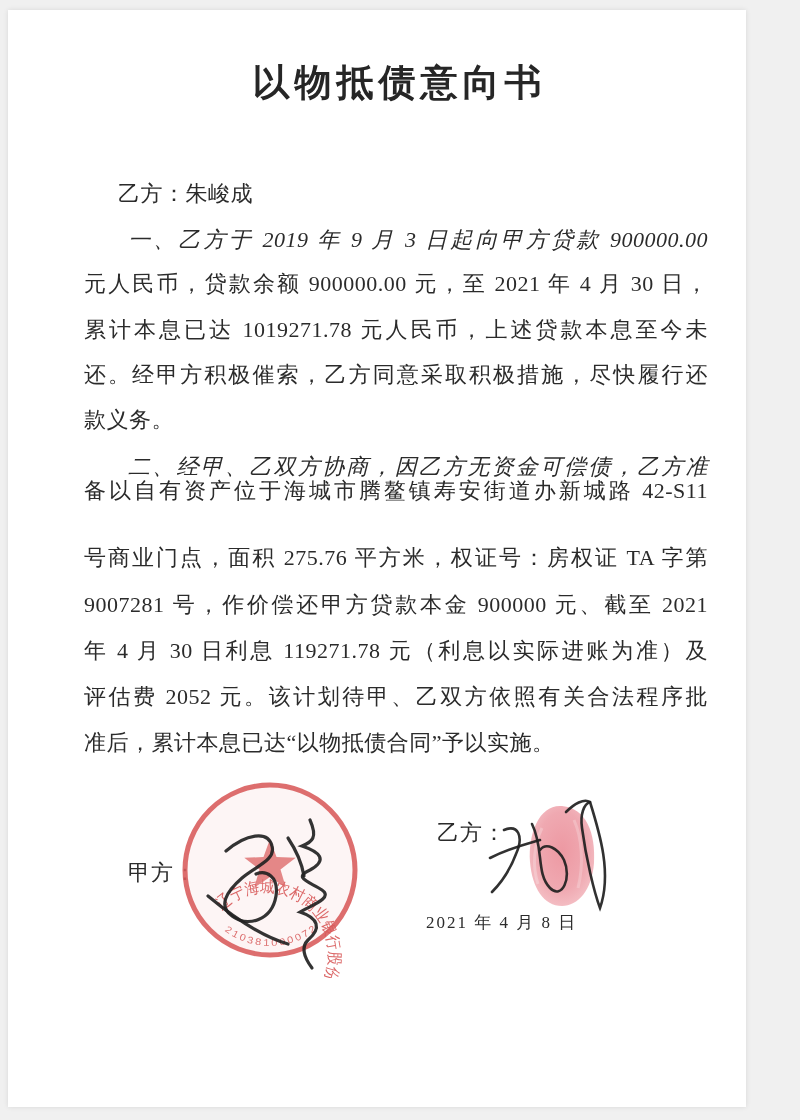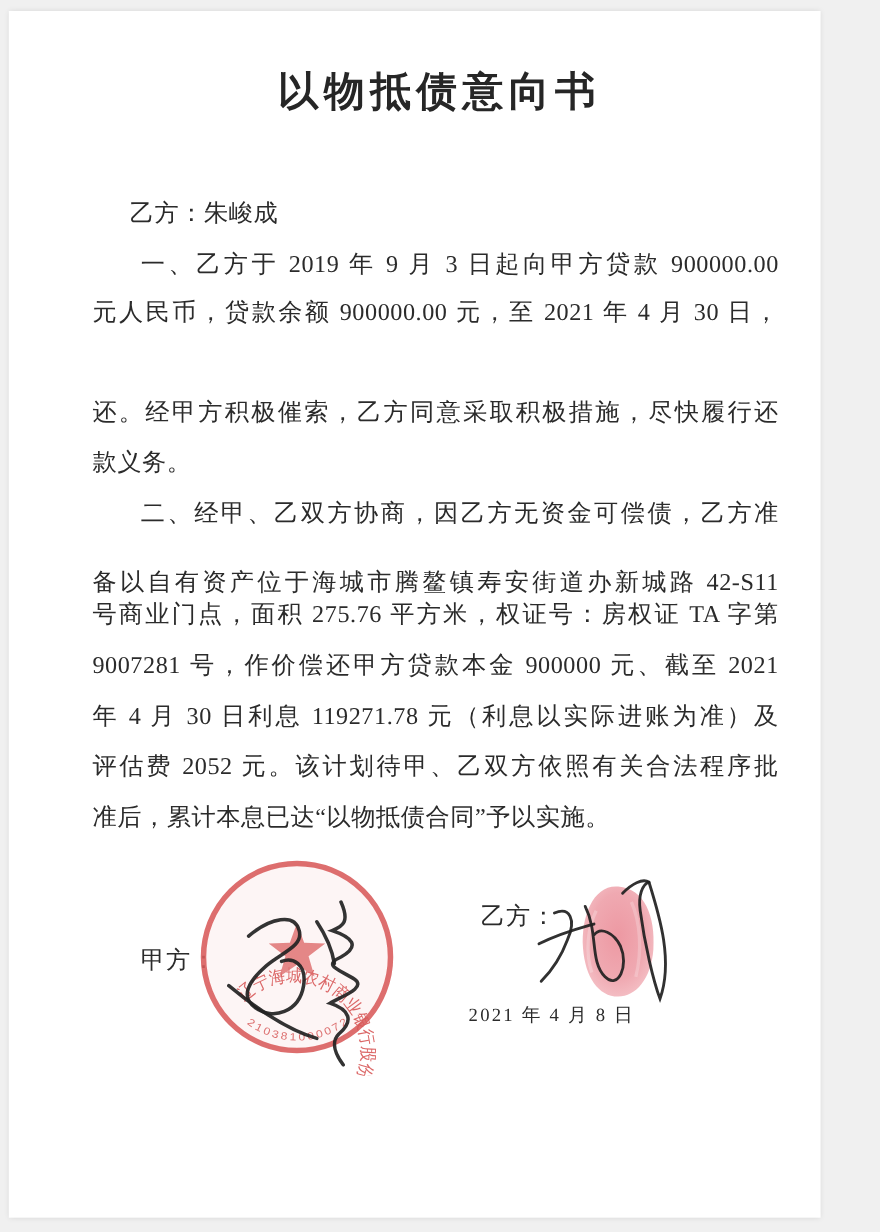--- a/index.html
+++ b/index.html
@@ -16,21 +16,21 @@
   .doc-title{
     position:absolute;left:0;top:48px;width:783px;height:56px;
     text-align:center;font-family:"Liberation Sans","DejaVu Sans",sans-serif;
     font-weight:700;font-size:37px;letter-spacing:5px;color:#262626;
   }
   .line{
     position:absolute;left:76px;width:624px;height:46px;line-height:46px;
     font-size:22px;color:#2b2b2b;white-space:nowrap;letter-spacing:0.5px;
   }
   .just{text-align:justify;text-align-last:justify;}
-  .ind2{padding-left:44px;width:580px;}
+  .ind2{padding-left:44px;width:580px;font-style:italic;}
   .ind1{padding-left:34px;}
   .sig-label{
     position:absolute;height:46px;line-height:46px;font-size:22px;color:#2b2b2b;
     white-space:nowrap;letter-spacing:1px;
   }
   .date-line{
     position:absolute;left:418px;top:890px;height:46px;line-height:46px;
     font-size:17px;color:#2b2b2b;white-space:nowrap;letter-spacing:2px;
   }
   .seal-svg{position:absolute;left:152px;top:768px;}
@@ -41,25 +41,26 @@
 <body>
 
 <div class="page">
 
   <div class="doc-title">以物抵债意向书</div>
 
   <div class="line ind1" style="top:161px">乙方：朱峻成</div>
 
   <div class="line just ind2" style="top:207px">一、乙方于 2019 年 9 月 3 日起向甲方贷款 900000.00</div>
   <div class="line just" style="top:251px">元人民币，贷款余额 900000.00 元，至 2021 年 4 月 30 日，</div>
+  <div class="line just" style="top:297px">累计本息已达 1019271.78 元人民币，上述贷款本息至今未</div>
   <div class="line just" style="top:342px">还。经甲方积极催索，乙方同意采取积极措施，尽快履行还</div>
   <div class="line just ind2" style="top:434px">二、经甲、乙双方协商，因乙方无资金可偿债，乙方准</div>
 
   <div class="line" style="top:387px">款义务。</div>
-  <div class="line just" style="top:496px">备以自有资产位于海城市腾鳌镇寿安街道办新城路 42-S11</div>
+  <div class="line just" style="top:458px">备以自有资产位于海城市腾鳌镇寿安街道办新城路 42-S11</div>
   <div class="line just" style="top:525px">号商业门点，面积 275.76 平方米，权证号：房权证 TA 字第</div>
   <div class="line just" style="top:572px">9007281 号，作价偿还甲方贷款本金 900000 元、截至 2021</div>
   <div class="line just" style="top:618px">年 4 月 30 日利息 119271.78 元（利息以实际进账为准）及</div>
   <div class="line just" style="top:664px">评估费 2052 元。该计划待甲、乙双方依照有关合法程序批</div>
   <div class="line" style="top:710px">准后，累计本息已达“以物抵债合同”予以实施。</div>
 
   <div class="sig-label" style="left:120px;top:840px">甲方：</div>
   <div class="sig-label" style="left:429px;top:800px">乙方：</div>
 
   <svg class="seal-svg" width="260" height="200" viewBox="0 0 260 200">

